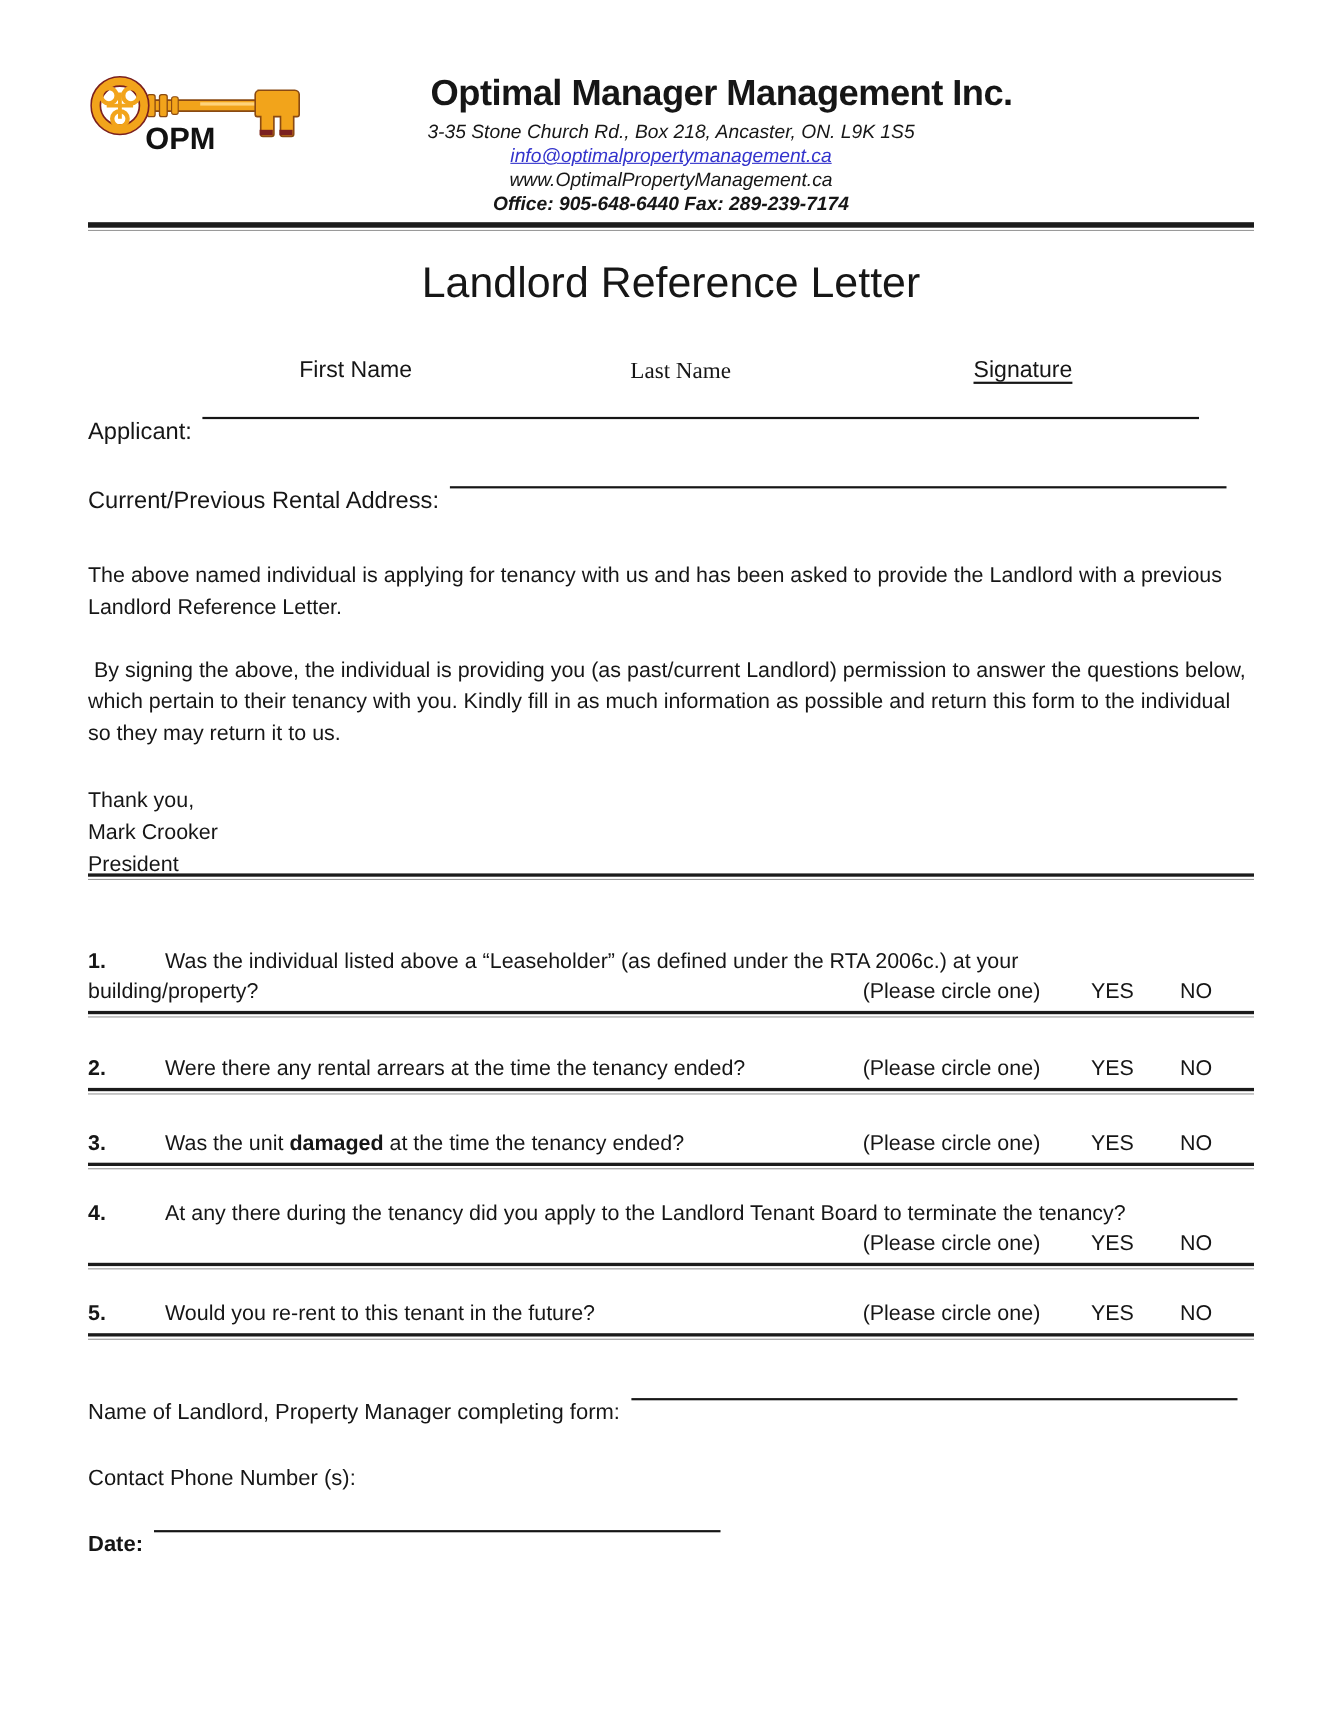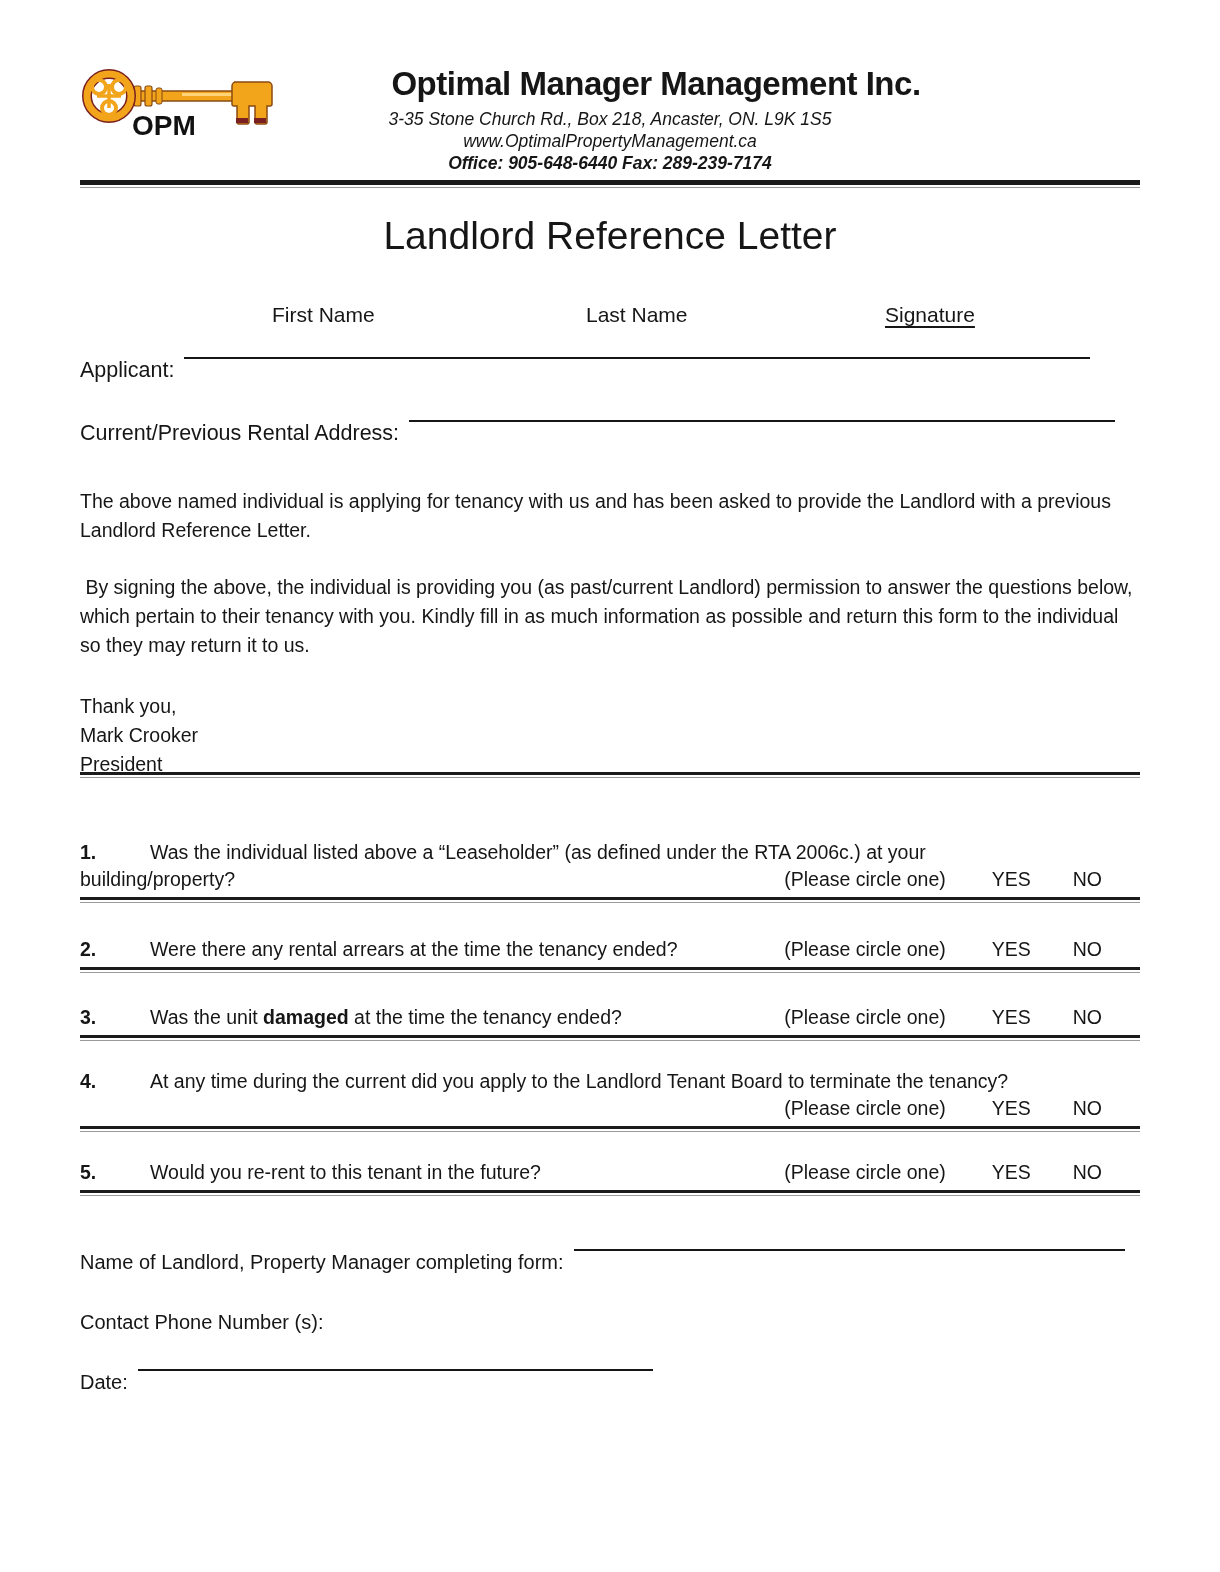--- a/index.html
+++ b/index.html
@@ -34,21 +34,21 @@
     content:""; position:absolute; left:0; right:0; height:1px; background:#9a9a9a;
   }
   .header-rule { margin-top:6px; height:5px; }
   .header-rule::after { top:7px; }
 
   
   .doc-title { margin-top:32px; font-size:39px; font-weight:400; line-height:38px; text-align:center; }
 
   .names-row { position:relative; margin-top:48px; height:28px; font-size:21px; }
   .names-row .col-first { position:absolute; left:192px; top:0; }
-  .names-row .col-last  { position:absolute; left:506px; top:0; }
+  .names-row .col-last  { position:absolute; left:493px; top:0;font-family:Liberation Serif, serif; }
   .names-row .col-sig   { position:absolute; left:805px; top:0; text-decoration:underline; text-underline-offset:4px; }
 
   
   .field-row { display:flex; align-items:flex-start; }
   .label-lg { font-size:21.5px; line-height:27px; white-space:nowrap; }
   .fill-line { flex:1; height:0; border-bottom:2.5px solid #161616; margin-left:10px; cursor:text; }
   .applicant-row { margin-top:26px; }
   .applicant-row .fill-line { margin-right:50px; }
   .address-row { margin-top:36px; }
   .address-row .fill-line { margin-right:25px; }
@@ -78,21 +78,21 @@
   .b { font-weight:bold; }
   .q-rule { margin-top:4px; height:3px; }
   .q-rule::after { top:5px; }
 
   
   .footer-label { font-size:20px; line-height:26px; white-space:nowrap; }
   .name-row  { margin-top:56px; }
   .name-row .fill-line { margin-right:15px; }
   .phone-row { margin-top:34px;flex-direction:column; }
   .phone-row .fill-line { margin-right:25px; }
-  .date-row  { margin-top:32px; }
+  .date-row  { margin-top:32px;font-weight:bold; }
   .date-row .fill-line { flex:none; width:515px; }
 </style>
 </head>
 <body>
 
 <div class="page">
   <div class="content">
 
     <header class="header">
 
@@ -116,20 +116,21 @@
           <circle cx="37" cy="21" r="7" fill="none" stroke="#f2a41b" stroke-width="4"></circle>
           <circle cx="27" cy="42" r="7" fill="none" stroke="#f2a41b" stroke-width="4"></circle>
           <path d="M27 18 v24 M15 30 h24" stroke="#f2a41b" stroke-width="3.5"></path>
         </g>
         <text x="50" y="69" font-size="28" font-weight="bold" fill="#111111" font-family="Liberation Sans, sans-serif">OPM</text>
       </svg>
 
       <div class="header-text">
         <div class="company-name">Optimal Manager Management Inc.</div>
         <div class="addr first">3-35 Stone Church Rd., Box 218, Ancaster, ON. L9K 1S5</div>
+        <div class="addr"><span class="email-link">info@optimalpropertymanagement.ca</span></div>
         <div class="addr">www.OptimalPropertyManagement.ca</div>
         <div class="addr bold">Office: 905-648-6440 Fax: 289-239-7174</div>
       </div>
     </header>
 
     <div class="rule header-rule"></div>
 
     <h1 class="doc-title">Landlord Reference Letter</h1>
 
     <div class="names-row">
@@ -196,21 +197,21 @@
           <span class="yes">YES</span>
           <span class="no">NO</span>
         </span>
       </div>
       <div class="rule q-rule"></div>
     </div>
 
     <div class="question q4">
       <div class="q-row">
         <span class="q-num">4.</span>
-        <span class="q-text">At any time during the current did you apply to the Landlord Tenant Board to terminate the tenancy?</span>
+        <span class="q-text">At any there during the tenancy did you apply to the Landlord Tenant Board to terminate the tenancy?</span>
       </div>
       <div class="q-row">
         <span class="q-right">
           <span>(Please circle one)</span>
           <span class="yes">YES</span>
           <span class="no">NO</span>
         </span>
       </div>
       <div class="rule q-rule"></div>
     </div>

